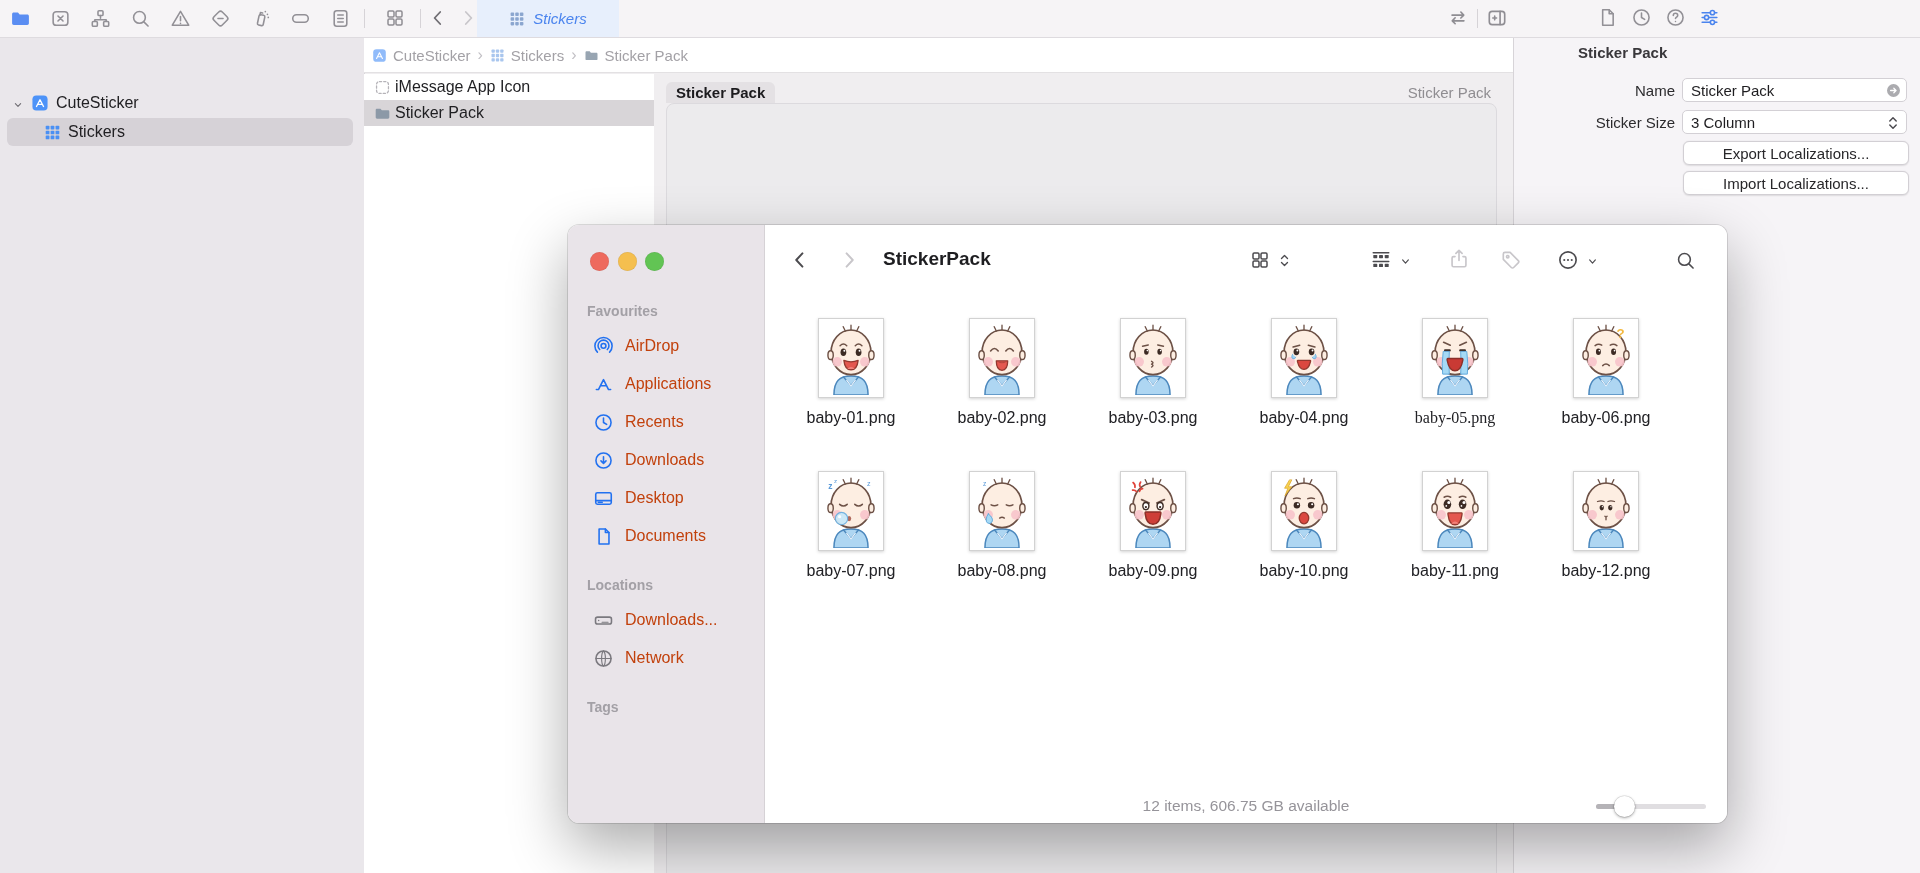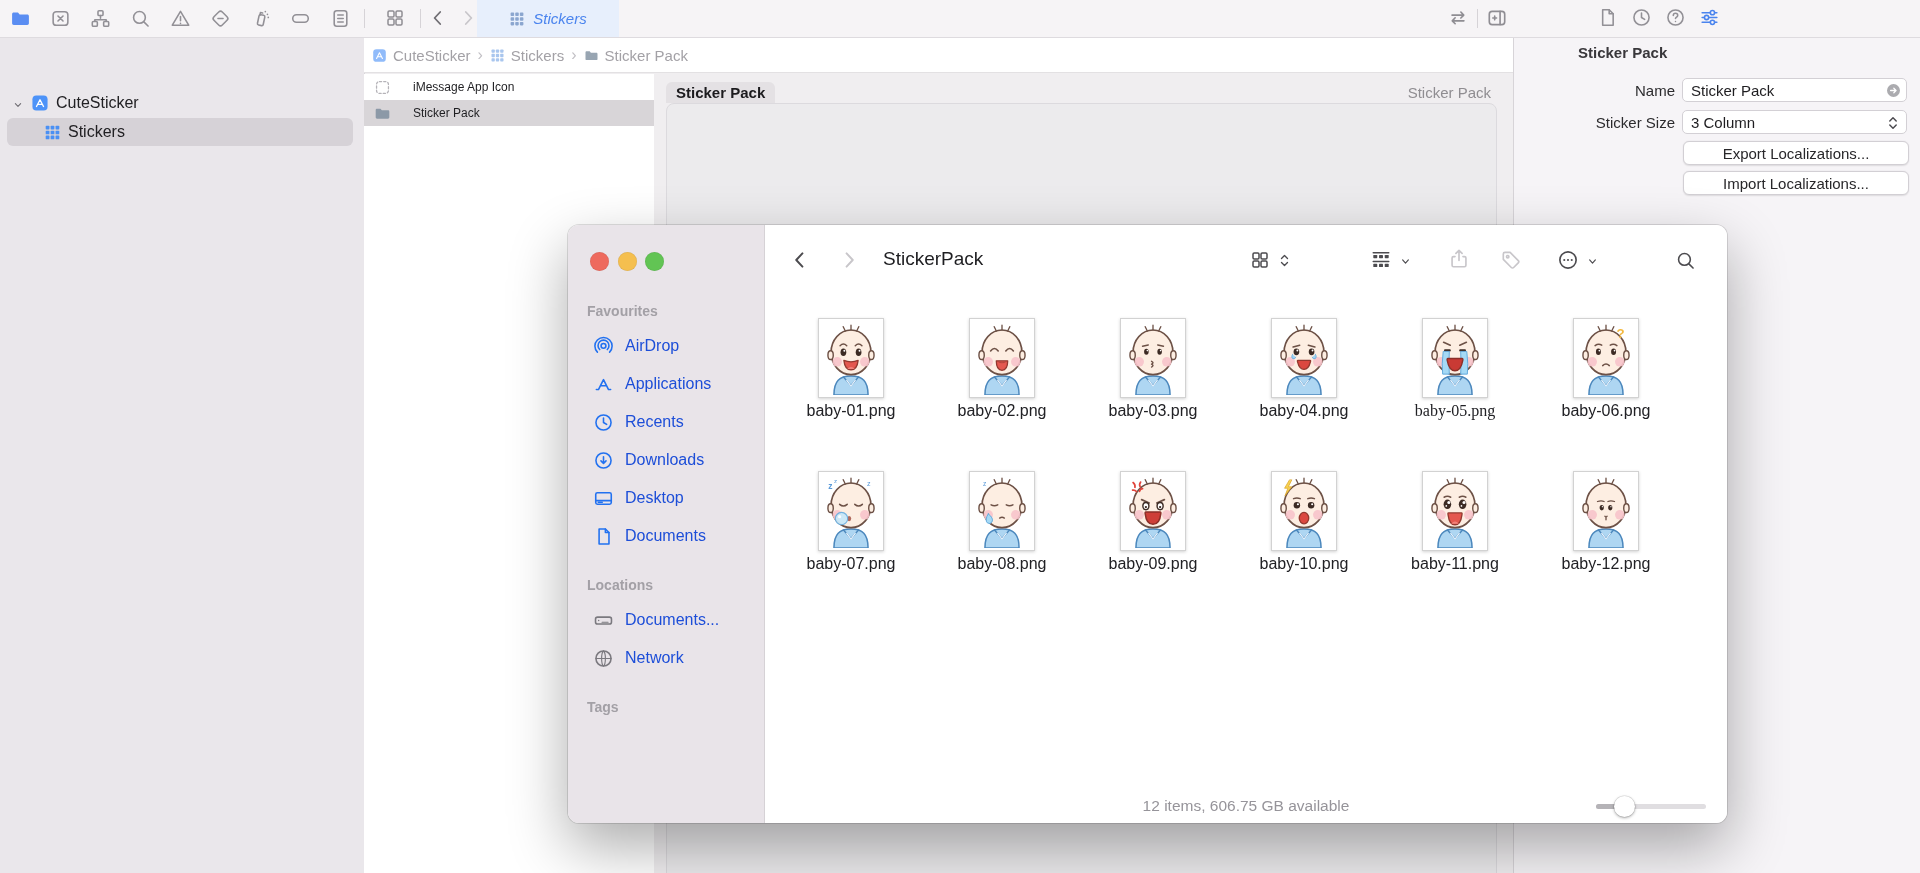--- a/index.html
+++ b/index.html
@@ -19,21 +19,21 @@
   .tbbtn{position:absolute;top:8px;color:#706e73}
   .xc-tab{position:absolute;left:477px;top:0;width:142px;height:37px;background:#e7effc;display:flex;align-items:center;justify-content:center;gap:8px}
   .xc-tab-label{font-size:15px;font-style:italic;color:#4a84ee}
   .xc-navigator{position:absolute;top:38px;left:0;width:364px;bottom:0;background:#eae7eb;border-right:1px solid #d9d6da;z-index:1}
   .xc-proj{position:absolute;top:52px;left:0;right:0;height:26px;display:flex;align-items:center;padding-left:12px;gap:7px;font-size:16px;color:#222124}
   .xc-sel{position:absolute;top:80px;left:7px;width:346px;height:28px;background:#d6d2d7;border-radius:6px;display:flex;align-items:center;padding-left:37px;gap:7px;font-size:16px;color:#222124;box-sizing:border-box}
   .xc-jumpbar{position:absolute;top:38px;left:364px;width:1149px;height:35px;background:#fff;border-bottom:1px solid #e3e1e3;display:flex;align-items:center;padding-left:8px;gap:6px;font-size:15px;color:#a3a1a6;z-index:1;box-sizing:border-box}
   .jb-sep{color:#c2c0c5;font-size:16px;margin:0 1px}
   .jb-app{opacity:.62}.jb-grid{color:#a9c6ee}.jb-folder{color:#98a5b2}
   .xc-filelist{position:absolute;top:74px;left:364px;width:290px;bottom:0;background:#fff;border-right:1px solid #dbd9dc;z-index:1}
-  .fl-row{height:26px;display:flex;align-items:center;padding-left:10px;gap:22px;font-size:12px;color:#1f1f22}
+  .fl-row{height:26px;display:flex;align-items:center;padding-left:10px;gap:4px;font-size:16px;color:#1f1f22}
   .fl-row.sel{background:#d8d5d8}
   .fl-dashed{color:#b5b3b8}.fl-folder{color:#8c99a7}
   .xc-editor{position:absolute;top:74px;left:654px;width:859px;bottom:0;background:#f0eef0;z-index:1}
   .xc-dropzone{position:absolute;left:12px;top:29px;width:831px;bottom:-20px;background:#ecebed;border:1px solid #dcdade;border-radius:8px;box-sizing:border-box}
   .xc-section-tab{position:absolute;left:12px;top:8px;height:21px;line-height:21px;background:#e4e1e4;border-radius:6px 6px 0 0;padding:0 10px;font-size:15px;font-weight:bold;color:#1c1b1e}
   .xc-corner{position:absolute;top:10px;right:22px;font-size:15px;color:#8f8d91}
   .xc-empty{position:absolute;top:64px;left:12px;width:831px;text-align:center;font-size:21px;color:#a09da2}
   .xc-inspector{position:absolute;top:38px;left:1513px;right:0;bottom:0;background:#f6f4f7;border-left:1px solid #d7d4d8;z-index:1}
   .ins-title{position:absolute;left:64px;top:6px;font-size:15px;font-weight:bold;color:#39373b}
   .ins-label{position:absolute;left:0;width:161px;text-align:right;font-size:15px;color:#2c2b2e}
@@ -43,28 +43,28 @@
   .ins-updn{position:absolute;right:5px;top:3.5px;color:#4a494e}
   .ins-btn{position:absolute;left:169px;width:226px;height:24px;background:#fff;border:1px solid #d2cfd4;border-radius:6px;font-size:15px;color:#28272a;font-family:"Liberation Sans",sans-serif;box-shadow:0 .5px 1.5px rgba(0,0,0,.1)}
 
   
   .fd{position:absolute;left:568px;top:225px;width:1159px;height:598px;border-radius:11px;box-shadow:0 24px 60px rgba(0,0,0,.33),0 0 0 1px rgba(0,0,0,.12);z-index:5}
   .fd-sidebar{position:absolute;left:0;top:0;bottom:0;width:197px;background:#e9e4e9;border-right:1px solid rgba(0,0,0,.08);border-radius:11px 0 0 11px;overflow:hidden;box-sizing:border-box}
   .fd-light{position:absolute;top:27px;width:19px;height:19px;border-radius:50%;box-shadow:inset 0 0 1px rgba(0,0,0,.25)}
   .fd-sections{position:absolute;top:78px;left:0;right:0}
   .fd-sec-h{margin:22px 0 8px 19px;font-size:14px;font-weight:bold;color:#a3a0a6}
   .fd-sections .sec:first-child .fd-sec-h{margin-top:0}
-  .fd-item{height:38px;display:flex;align-items:center;padding-left:25px;gap:11px;font-size:16px;color:#1d4ed8}
+  .fd-item{height:38px;display:flex;align-items:center;padding-left:25px;gap:11px;font-size:16px;color:#c2410c}
   .fd-main{position:absolute;left:197px;right:0;top:0;bottom:0;background:#fff;border-radius:0 11px 11px 0;overflow:hidden}
   .fd-tbtn{position:absolute;color:#4c4b4f}
   .fd-tbtn.dis{color:#c8c6ca}
-  .fd-title{position:absolute;left:118px;top:23px;font-size:19px;font-weight:normal;color:#1e1e21}
+  .fd-title{position:absolute;left:118px;top:23px;font-size:19px;font-weight:bold;color:#1e1e21}
   .fd-file{position:absolute;width:110px;text-align:center}
   .fd-card{width:66px;height:80px;margin:0 auto;background:#fff;border:1px solid #d2d2d2;box-shadow:0 1px 3px rgba(0,0,0,.18);padding:2px;box-sizing:border-box}
-  .fd-fname{margin-top:4px;font-size:16px;color:#212125}
+  .fd-fname{margin-top:11px;font-size:16px;color:#212125}
   .fd-status{position:absolute;top:572px;left:0;right:0;text-align:center;font-size:15.5px;color:#96949a}
   .fd-track{position:absolute;left:831px;top:579px;width:110px;height:5px;background:#e0dee1;border-radius:3px}
   .fd-track-fill{position:absolute;left:0;top:0;width:29px;height:5px;background:#b5b3b7;border-radius:3px}
   .fd-knob{position:absolute;left:849px;top:571px;width:21px;height:21px;background:#fff;border-radius:50%;box-shadow:0 1px 3px rgba(0,0,0,.35),0 0 0 .5px rgba(0,0,0,.12)}
 </style>
 </head>
 <body>
 
 <div class="screen">
 
@@ -347,21 +347,21 @@
             </div>
           </div>
           <div class="sec">
             <div class="fd-sec-h">Locations</div>
             <div class="fd-item">
               <span class="icon i21" style="color: rgb(123, 121, 127);"><svg viewBox="0 0 20 20" width="100%" height="100%" fill="none" stroke="currentColor" stroke-width="1.5" stroke-linecap="round" stroke-linejoin="round">
                   <rect x="2.4" y="6.8" width="15.2" height="6.6" rx="2"></rect>
                   <circle cx="5.4" cy="10.1" r=".7" fill="currentColor" stroke="none"></circle>
                   <path d="M8.6 11.7h5.8" stroke-width="1"></path>
                 </svg></span>
-              <span>Documents...</span>
+              <span>Downloads...</span>
             </div>
             <div class="fd-item">
               <span class="icon i21" style="color: rgb(123, 121, 127);"><svg viewBox="0 0 20 20" width="100%" height="100%" fill="none" stroke="currentColor" stroke-width="1.5" stroke-linecap="round" stroke-linejoin="round">
                   <circle cx="10" cy="10" r="7.2"></circle>
                   <path d="M2.8 10h14.4M10 2.8c2.4 1.8 2.4 12.6 0 14.4M10 2.8c-2.4 1.8-2.4 12.6 0 14.4" stroke-width="1.1"></path>
                 </svg></span>
               <span>Network</span>
             </div>
           </div>
           <div class="sec">

